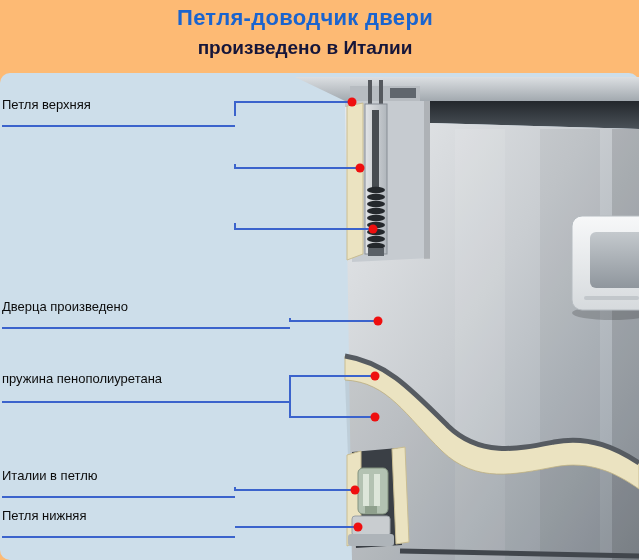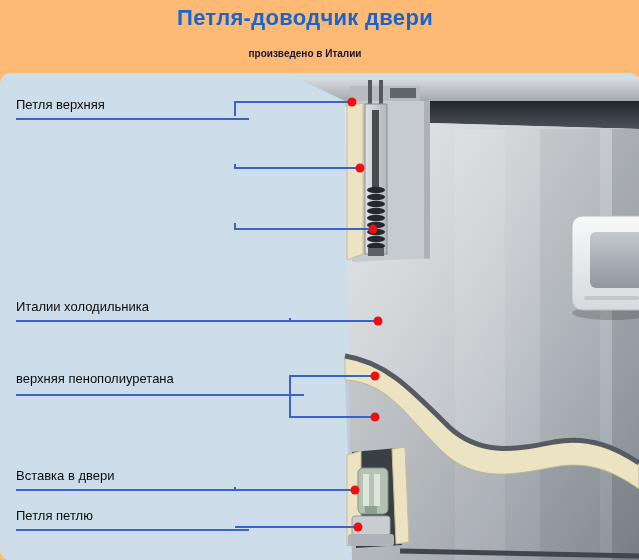--- a/index.html
+++ b/index.html
@@ -5,24 +5,24 @@
   :root{
     --title-blue:#1a64cf; --subtitle-dark:#16163a; --label-text:#0b0b0b;
     --leader-blue:#3b63cc; --dot-red:#ef0f0f; --diagram-bg:#cddeea;
     --insulation-cream:#ebe3c1;
   }
   *{box-sizing:border-box;margin:0;padding:0}
   body{width:639px;height:560px;background:#fff;font-family:"Liberation Sans",sans-serif;overflow:hidden}
   .stage{position:relative;width:639px;height:560px;background:#fdba74;overflow:hidden}
   .header{position:absolute;top:0;left:0;width:610px;text-align:center;z-index:3}
   .title{margin-top:5px;font-size:22px;font-weight:bold;color:var(--title-blue,#1a64cf);letter-spacing:.3px}
-  .subtitle{margin-top:17px;font-size:10px;font-weight:bold;color:var(--subtitle-dark,#16163a)}
+  .subtitle{margin-top:6px;font-size:19px;font-weight:bold;color:var(--subtitle-dark,#16163a)}
   .art{position:absolute;top:0;left:0;z-index:1}
-  .label{position:absolute;left:16px;z-index:2;font-size:13px;line-height:15px;color:var(--label-text,#0b0b0b);
-         border-bottom:2px solid var(--leader-blue,#3b63cc);padding-bottom:6px}
+  .label{position:absolute;left:2px;z-index:2;font-size:13px;line-height:15px;color:var(--label-text,#0b0b0b);
+         border-bottom:2px solid var(--leader-blue,#3b63cc);padding-bottom:13px}
   .lb1{top:97px;width:233px}
   .lb2{top:145px;width:233px}
   .lb3{top:204px;width:233px}
   .lb4{top:299px;width:288px}
   .lb5{top:350px;width:288px;line-height:19px}
   .lb6{top:468px;width:233px}
   .lb7{top:508px;width:233px}
   .bg{fill:var(--diagram-bg,#cddeea)}
   .foam{fill:var(--insulation-cream,#ebe3c1);stroke:#c9bd92;stroke-width:1}
   .leader{stroke:var(--leader-blue,#3b63cc);stroke-width:2;fill:none}
@@ -148,26 +148,26 @@
 
   <div class="header">
     <div class="title">Петля-доводчик двери</div>
     <div class="subtitle">произведено в Италии</div>
   </div>
 
   <div class="label lb1">
     <span>Петля верхняя</span>
   </div>
   <div class="label lb4">
-    <span>Италии холодильника</span>
+    <span>Дверца произведено</span>
   </div>
   <div class="label lb5">
     <br>
-    <span>верхняя пенополиуретана</span>
+    <span>пружина пенополиуретана</span>
   </div>
   <div class="label lb6">
-    <span>Вставка в двери</span>
+    <span>Италии в петлю</span>
   </div>
   <div class="label lb7">
-    <span>Петля петлю</span>
+    <span>Петля нижняя</span>
   </div>
 
 </div>
 
 </body></html>

